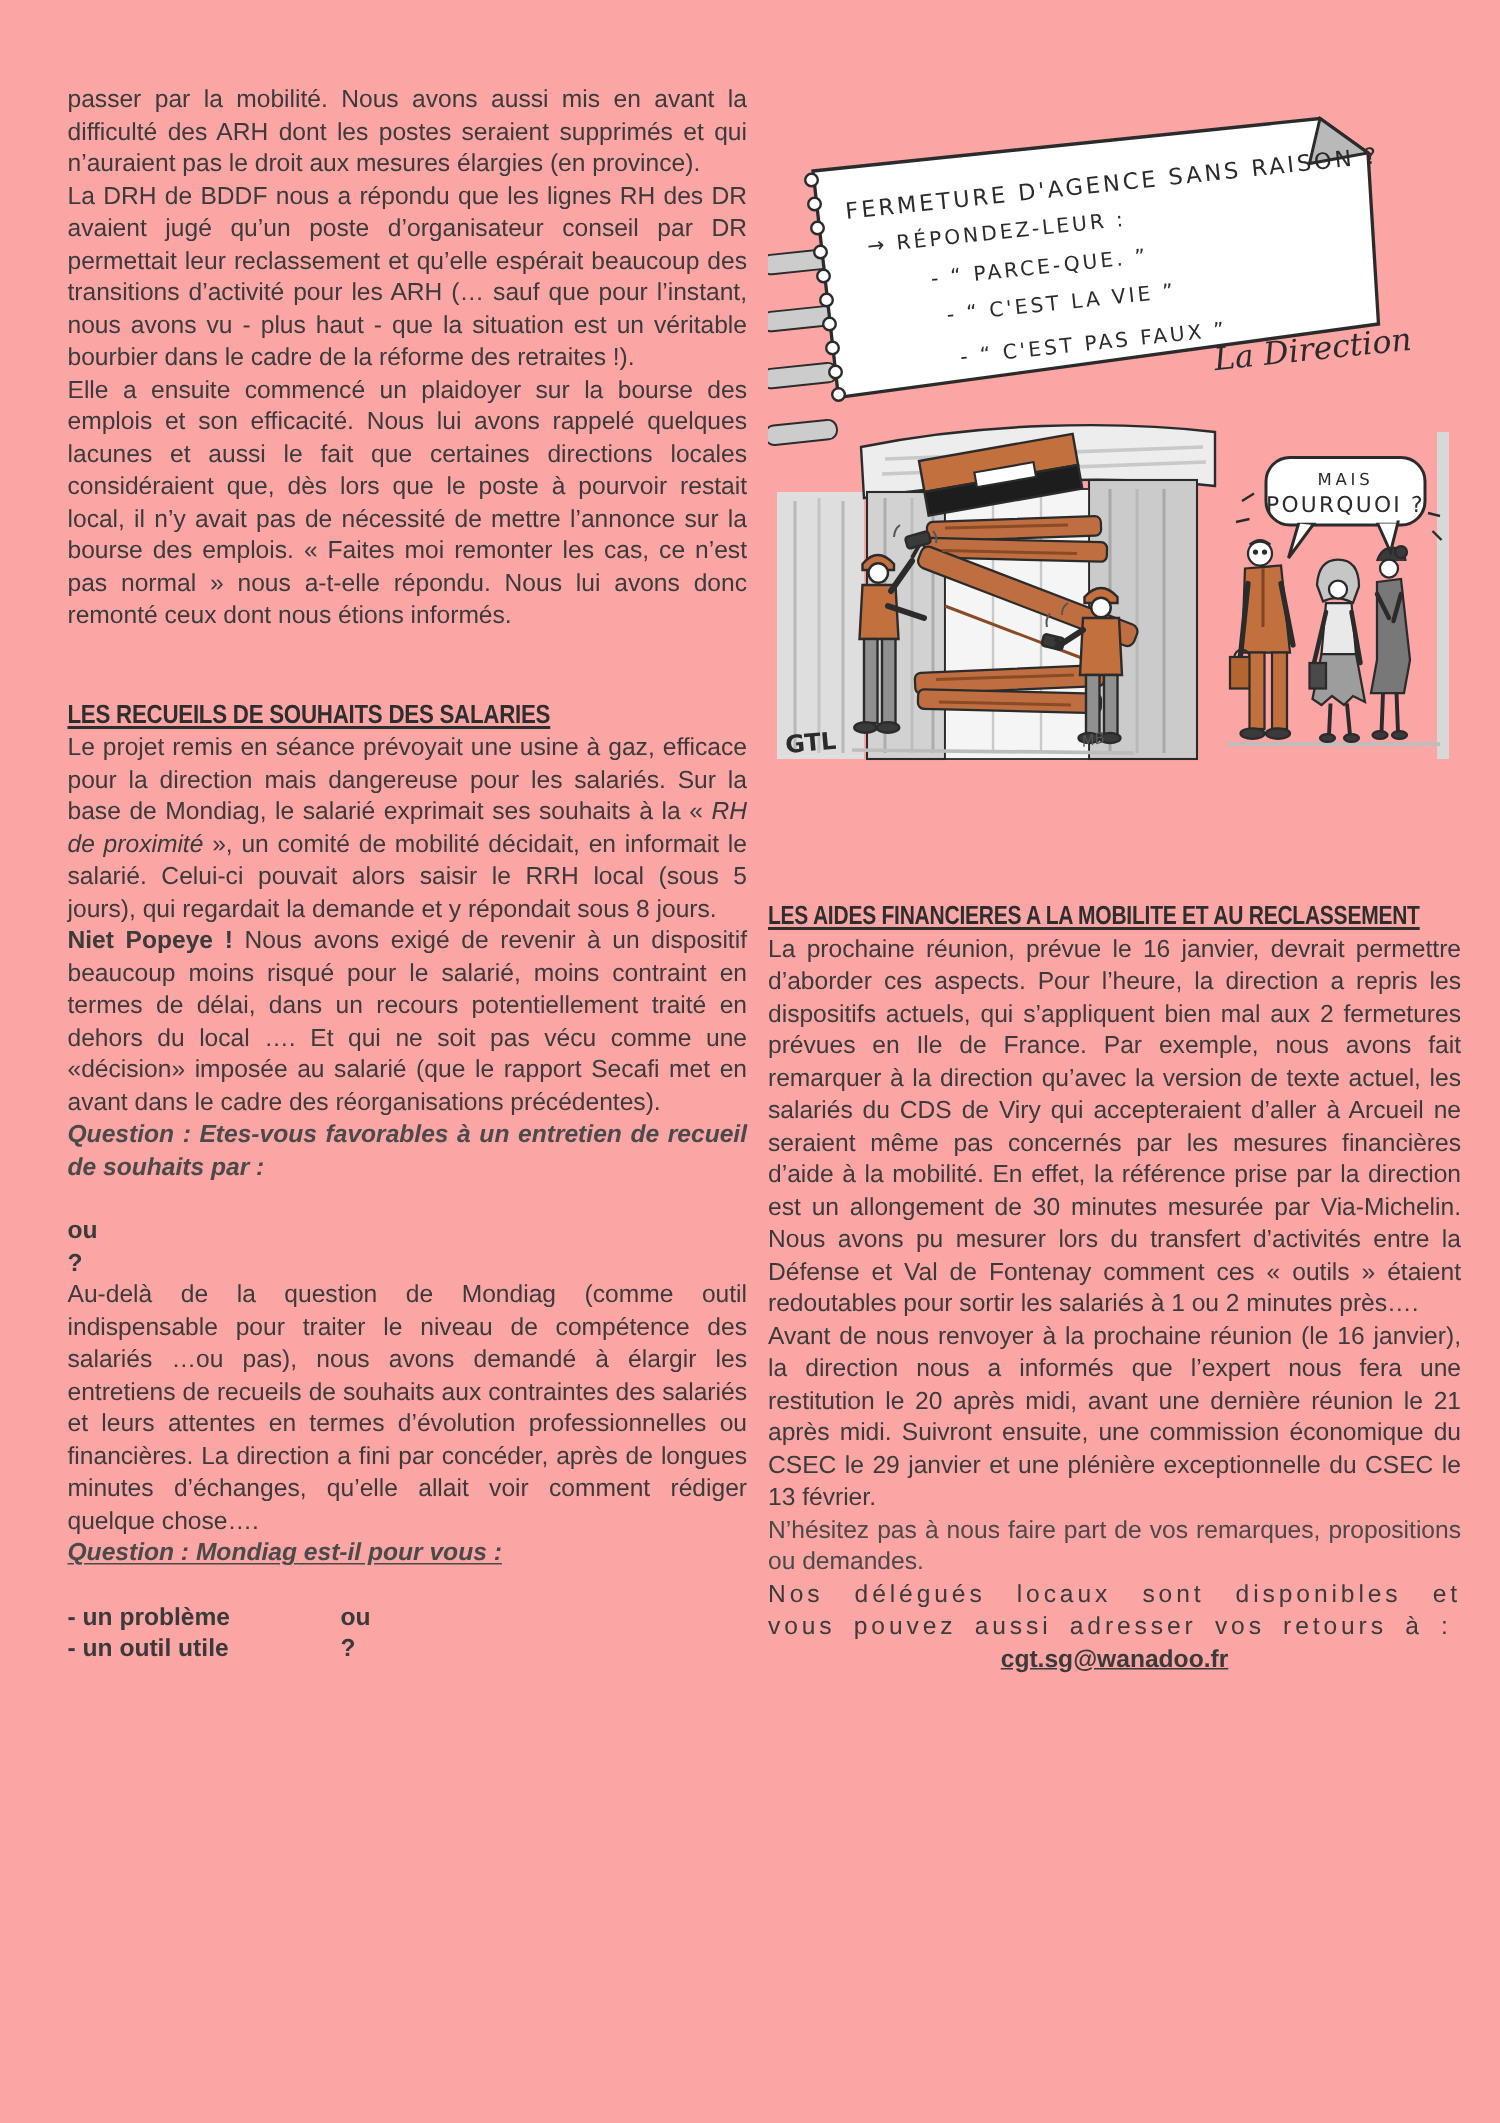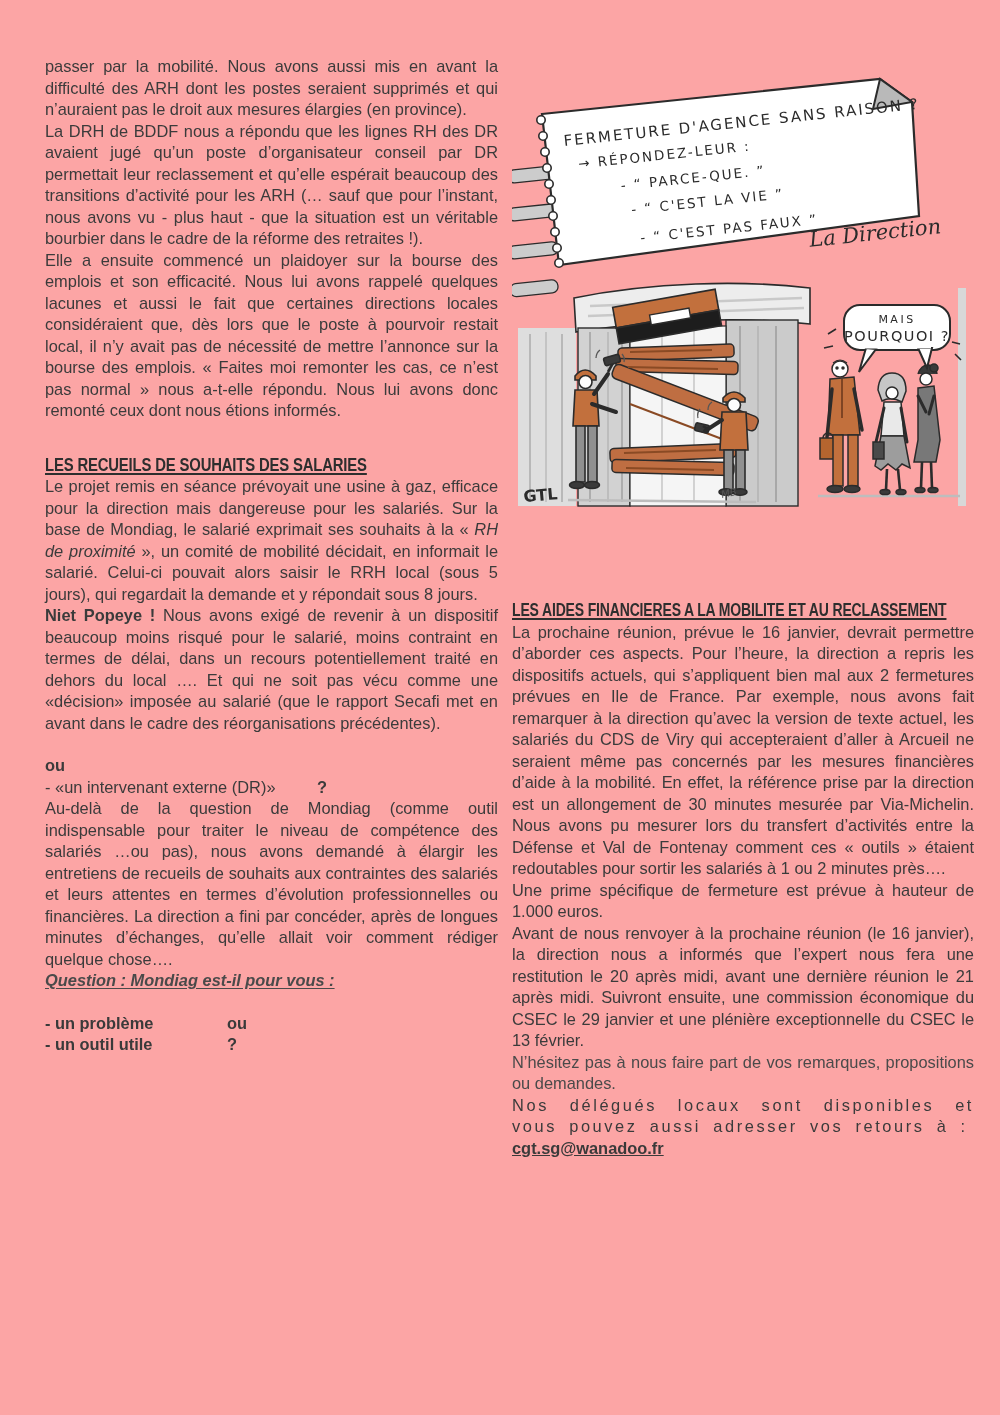--- a/index.html
+++ b/index.html
@@ -20,25 +20,25 @@
   .h-right{transform:scaleX(0.80);}
   .question{font-weight:bold;font-style:italic;color:#4a4a4a;}
   .q-underline{text-decoration:underline;text-underline-offset:2px;}
   .bold-block{font-weight:bold;color:#3a3a3a;}
   .callout{font-weight:normal;color:#4a4a4a;}
   .choice-row{display:flex;}
   .choice-label-wide{width:272px;flex:none;}
   .choice-label-narrow{width:182px;flex:none;}
   .choice-mark{font-weight:bold;}
   .spread{letter-spacing:2.6px;word-spacing:5px;}
-  .email-line{text-align:left;font-weight:bold;color:#3a3a3a;}
+  .email-line{text-align:center;font-weight:bold;color:#3a3a3a;}
   .mt-body{margin-top:3px;}
   .mt-sm{margin-top:21px;}
   .mt-md{margin-top:26px;text-decoration:underline;}
-  .mt-lg{margin-top:33px;}
+  .mt-lg{margin-top:44px;}
   .mt-xl{margin-top:43px;}
   svg text{font-family:"DejaVu Sans","Liberation Sans",sans-serif;fill:#2b2b2b;}
   .hand-big{font-size:15px;letter-spacing:2px;}
   .hand{font-size:13.5px;letter-spacing:2px;}
   .script{font-family:"DejaVu Serif",serif;font-style:italic;font-size:21px;}
   .bubble-small{font-size:11px;letter-spacing:2.5px;}
   .bubble-big{font-size:14.5px;letter-spacing:1.5px;}
   .sig{font-size:16px;font-weight:bold;}
   .sig-small{font-size:10px;font-style:italic;fill:#555;}
 </style>
@@ -52,27 +52,27 @@
     <p>La DRH de BDDF nous a répondu que les lignes RH des DR avaient jugé qu’un poste d’organisateur conseil par DR permettait leur reclassement et qu’elle espérait beaucoup des transitions d’activité pour les ARH (… sauf que pour l’instant, nous avons vu - plus haut - que la situation est un véritable bourbier dans le cadre de la réforme des retraites !).</p>
     <p>Elle a ensuite commencé un plaidoyer sur la bourse des emplois et son efficacité. Nous lui avons rappelé quelques lacunes et aussi le fait que certaines directions locales considéraient que, dès lors que le poste à pourvoir restait local, il n’y avait pas de nécessité de mettre l’annonce sur la bourse des emplois. « Faites moi remonter les cas, ce n’est pas normal » nous a-t-elle répondu. Nous lui avons donc remonté ceux dont nous étions informés.</p>
 
     <div class="mt-lg">
       <span class="heading h-left">LES RECUEILS DE SOUHAITS DES SALARIES</span>
     </div>
     <p class="mt-body"><span>Le projet remis en séance prévoyait une usine à gaz, efficace pour la direction mais dangereuse pour les salariés. Sur la base de Mondiag, le salarié exprimait ses souhaits à la « </span><i>RH de proximité</i><span> », un comité de mobilité décidait, en informait le salarié. Celui-ci pouvait alors saisir le RRH local (sous 5 jours), qui regardait la demande et y répondait sous 8 jours.</span></p>
 
     <p class="mt-sm"><b>Niet Popeye !</b><span> Nous avons exigé de revenir à un dispositif beaucoup moins risqué pour le salarié, moins contraint en termes de délai, dans un recours potentiellement traité en dehors du local …. Et qui ne soit pas vécu comme une «décision» imposée au salarié (que le rapport Secafi met en avant dans le cadre des réorganisations précédentes).</span></p>
 
+    <p class="question mt-sm">Question : Etes-vous favorables à un entretien de recueil de souhaits par :</p>
 
     <div class="mt-sm">
       <div class="choice-row">
         <span class="choice-mark">ou</span>
       </div>
       <div class="choice-row">
-        <span class="choice-label-wide">- «un intervenant externe (DR)»</span>
         <span class="choice-mark">?</span>
       </div>
     </div>
 
 
     <p class="mt-sm">Au-delà de la question de Mondiag (comme outil indispensable pour traiter le niveau de compétence des salariés …ou pas), nous avons demandé à élargir les entretiens de recueils de souhaits aux contraintes des salariés et leurs attentes en termes d’évolution professionnelles ou financières. La direction a fini par concéder, après de longues minutes d’échanges, qu’elle allait voir comment rédiger quelque chose….</p>
 
     <p class="question q-underline mt-md">Question : Mondiag est-il pour vous :</p>
 
     <div class="mt-sm bold-block">
@@ -254,21 +254,20 @@
       <text class="sig" x="12" y="444" transform="rotate(-5 12 444)">GTL</text>
       <text class="sig-small" x="210" y="440" transform="rotate(-12 210 440)">MB</text>
     </svg>
   </div>
 
   <div class="col col-right">
     <div>
       <span class="heading h-right">LES AIDES FINANCIERES A LA MOBILITE ET AU RECLASSEMENT</span>
     </div>
     <p class="mt-body">La prochaine réunion, prévue le 16 janvier, devrait permettre d’aborder ces aspects. Pour l’heure, la direction a repris les dispositifs actuels, qui s’appliquent bien mal aux 2 fermetures prévues en Ile de France. Par exemple, nous avons fait remarquer à la direction qu’avec la version de texte actuel, les salariés du CDS de Viry qui accepteraient d’aller à Arcueil ne seraient même pas concernés par les mesures financières d’aide à la mobilité. En effet, la référence prise par la direction est un allongement de 30 minutes mesurée par Via-Michelin. Nous avons pu mesurer lors du transfert d’activités entre la Défense et Val de Fontenay comment ces « outils » étaient redoutables pour sortir les salariés à 1 ou 2 minutes près….</p>
-    <p>Une prime spécifique de fermeture est prévue à hauteur de 1.000 euros.</p>
 
     <p class="mt-xl">Avant de nous renvoyer à la prochaine réunion (le 16 janvier), la direction nous a informés que l’expert nous fera une restitution le 20 après midi, avant une dernière réunion le 21 après midi. Suivront ensuite, une commission économique du CSEC le 29 janvier et une plénière exceptionnelle du CSEC le 13 février.</p>
 
     <p class="callout mt-xl">N’hésitez pas à nous faire part de vos remarques, propositions ou demandes.</p>
 
     <p class="spread mt-sm">Nos délégués locaux sont disponibles et vous pouvez aussi adresser vos retours à :</p>
 
     <p class="email-line mt-md">cgt.sg@wanadoo.fr</p>
   </div>
 

